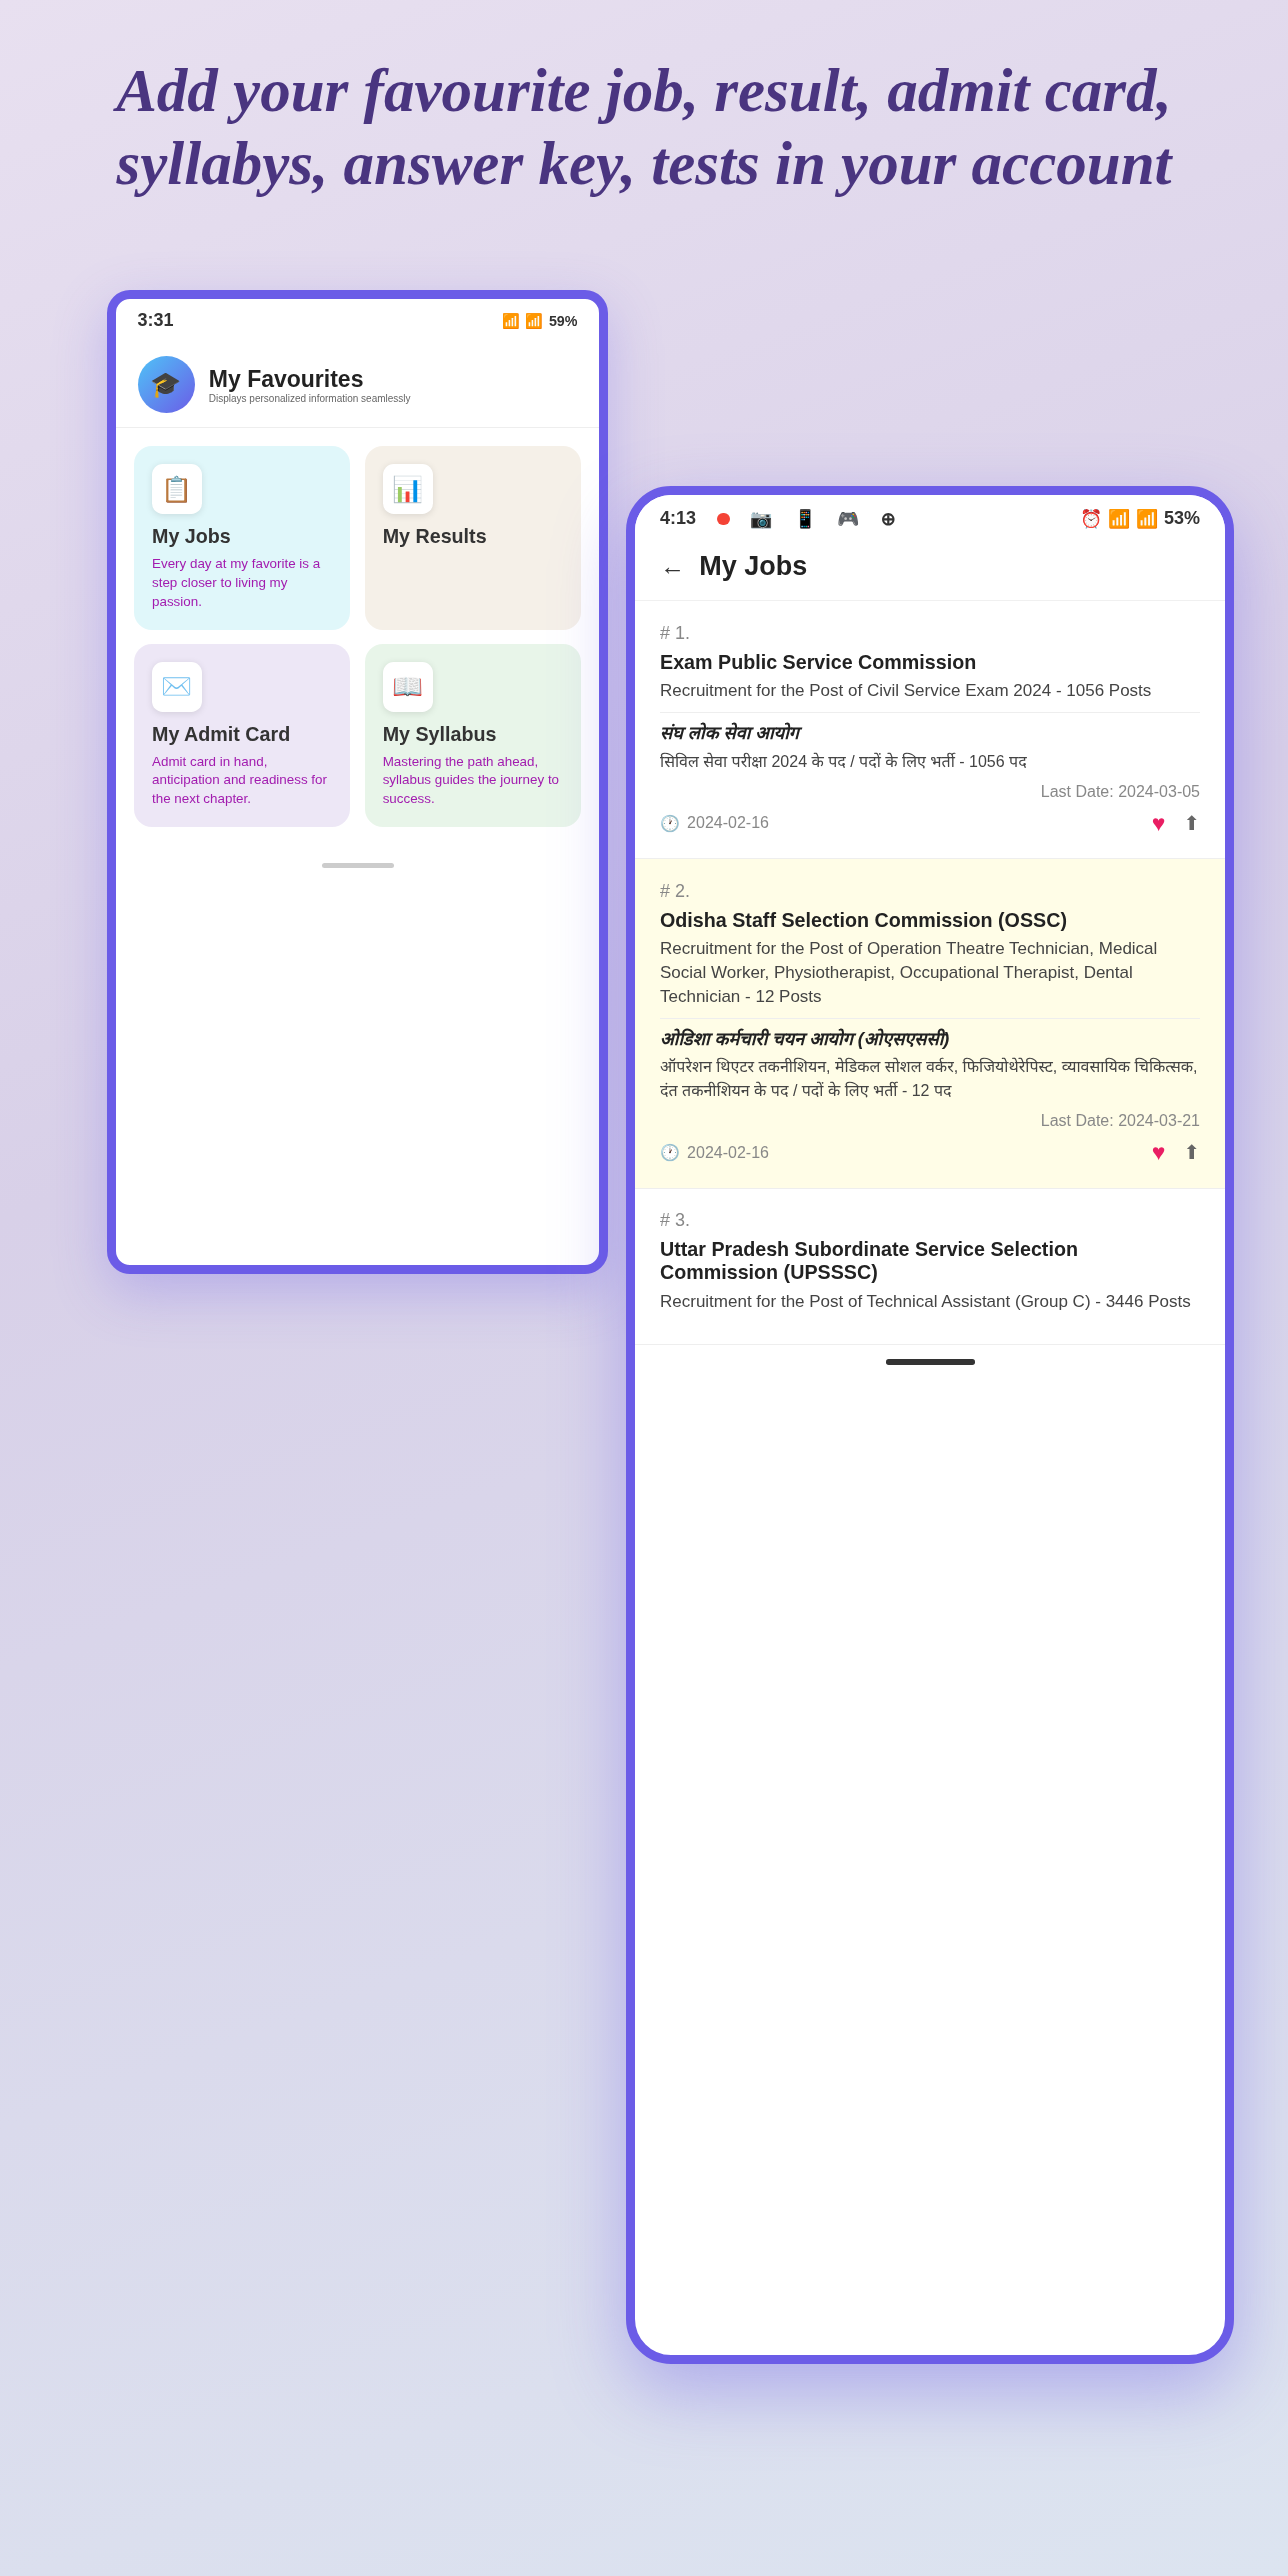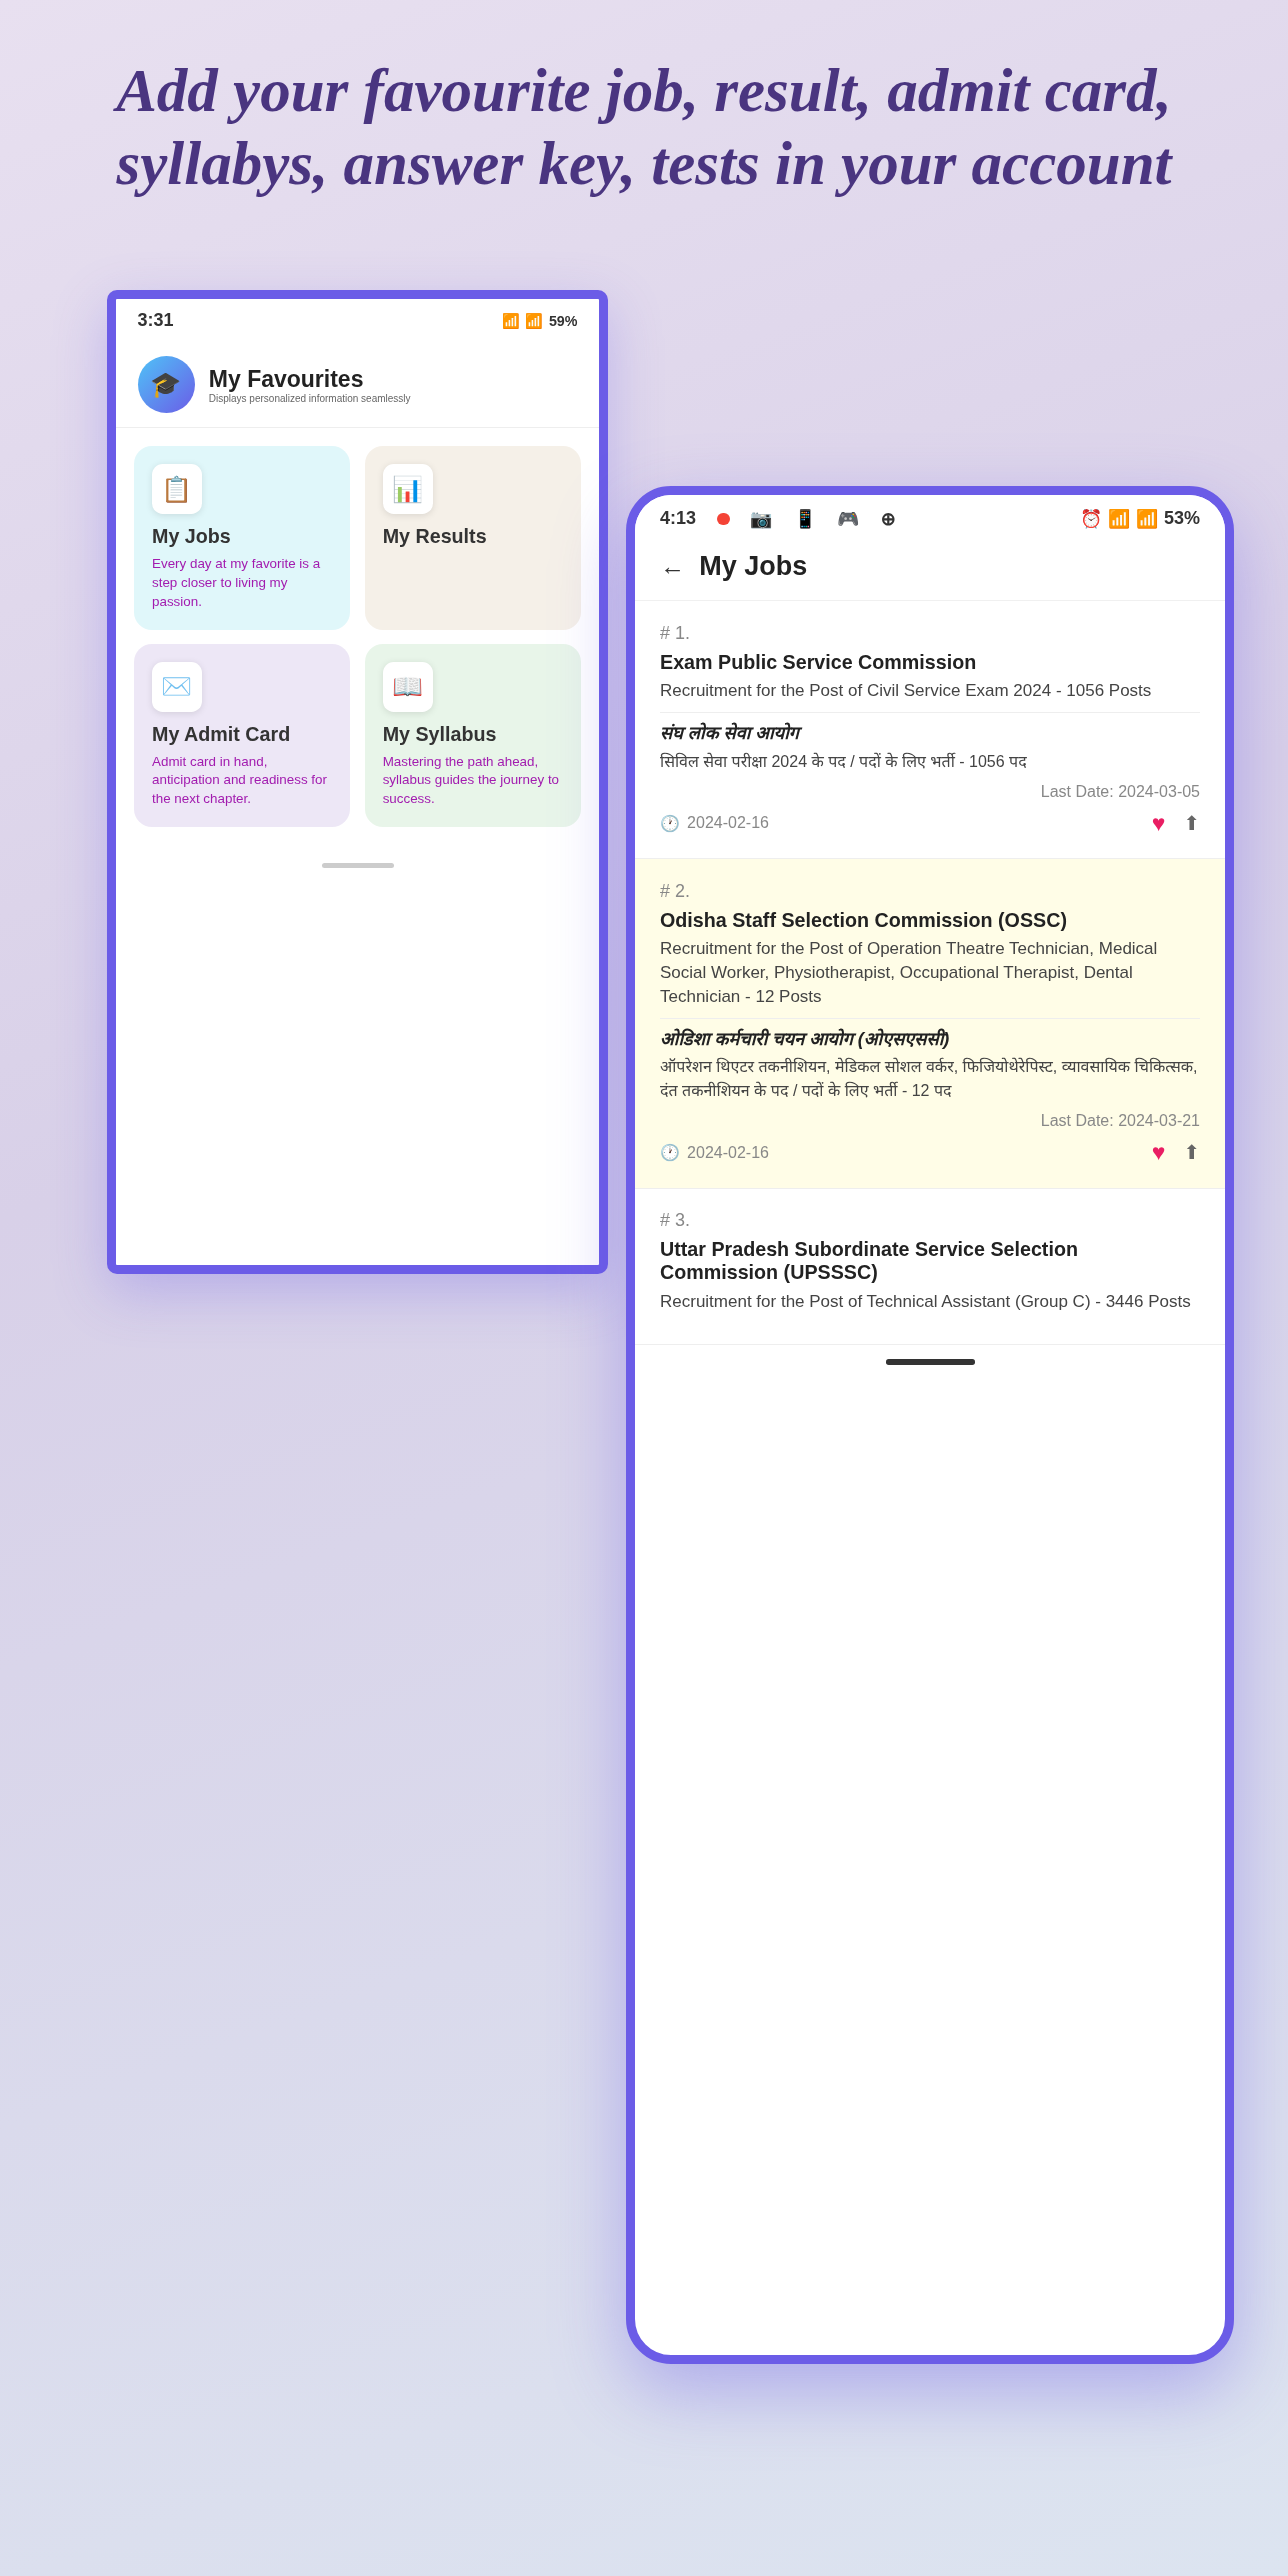--- a/index.html
+++ b/index.html
@@ -24,21 +24,21 @@
     }
 
     
     .phone-back {
       position: absolute;
       left: 107px;
       top: 54px;
       width: 501px;
       height: 984px;
       background: white;
-      border-radius: 10px;
+      border-radius: 23px;
       border: 9px solid #6B5CE7;
       box-shadow: 0 18px 54px rgba(107, 92, 231, 0.3);
       overflow: hidden;
       z-index: 1;
     }
 
     .phone-back .status-bar {
       display: flex;
       justify-content: space-between;
       align-items: center;

